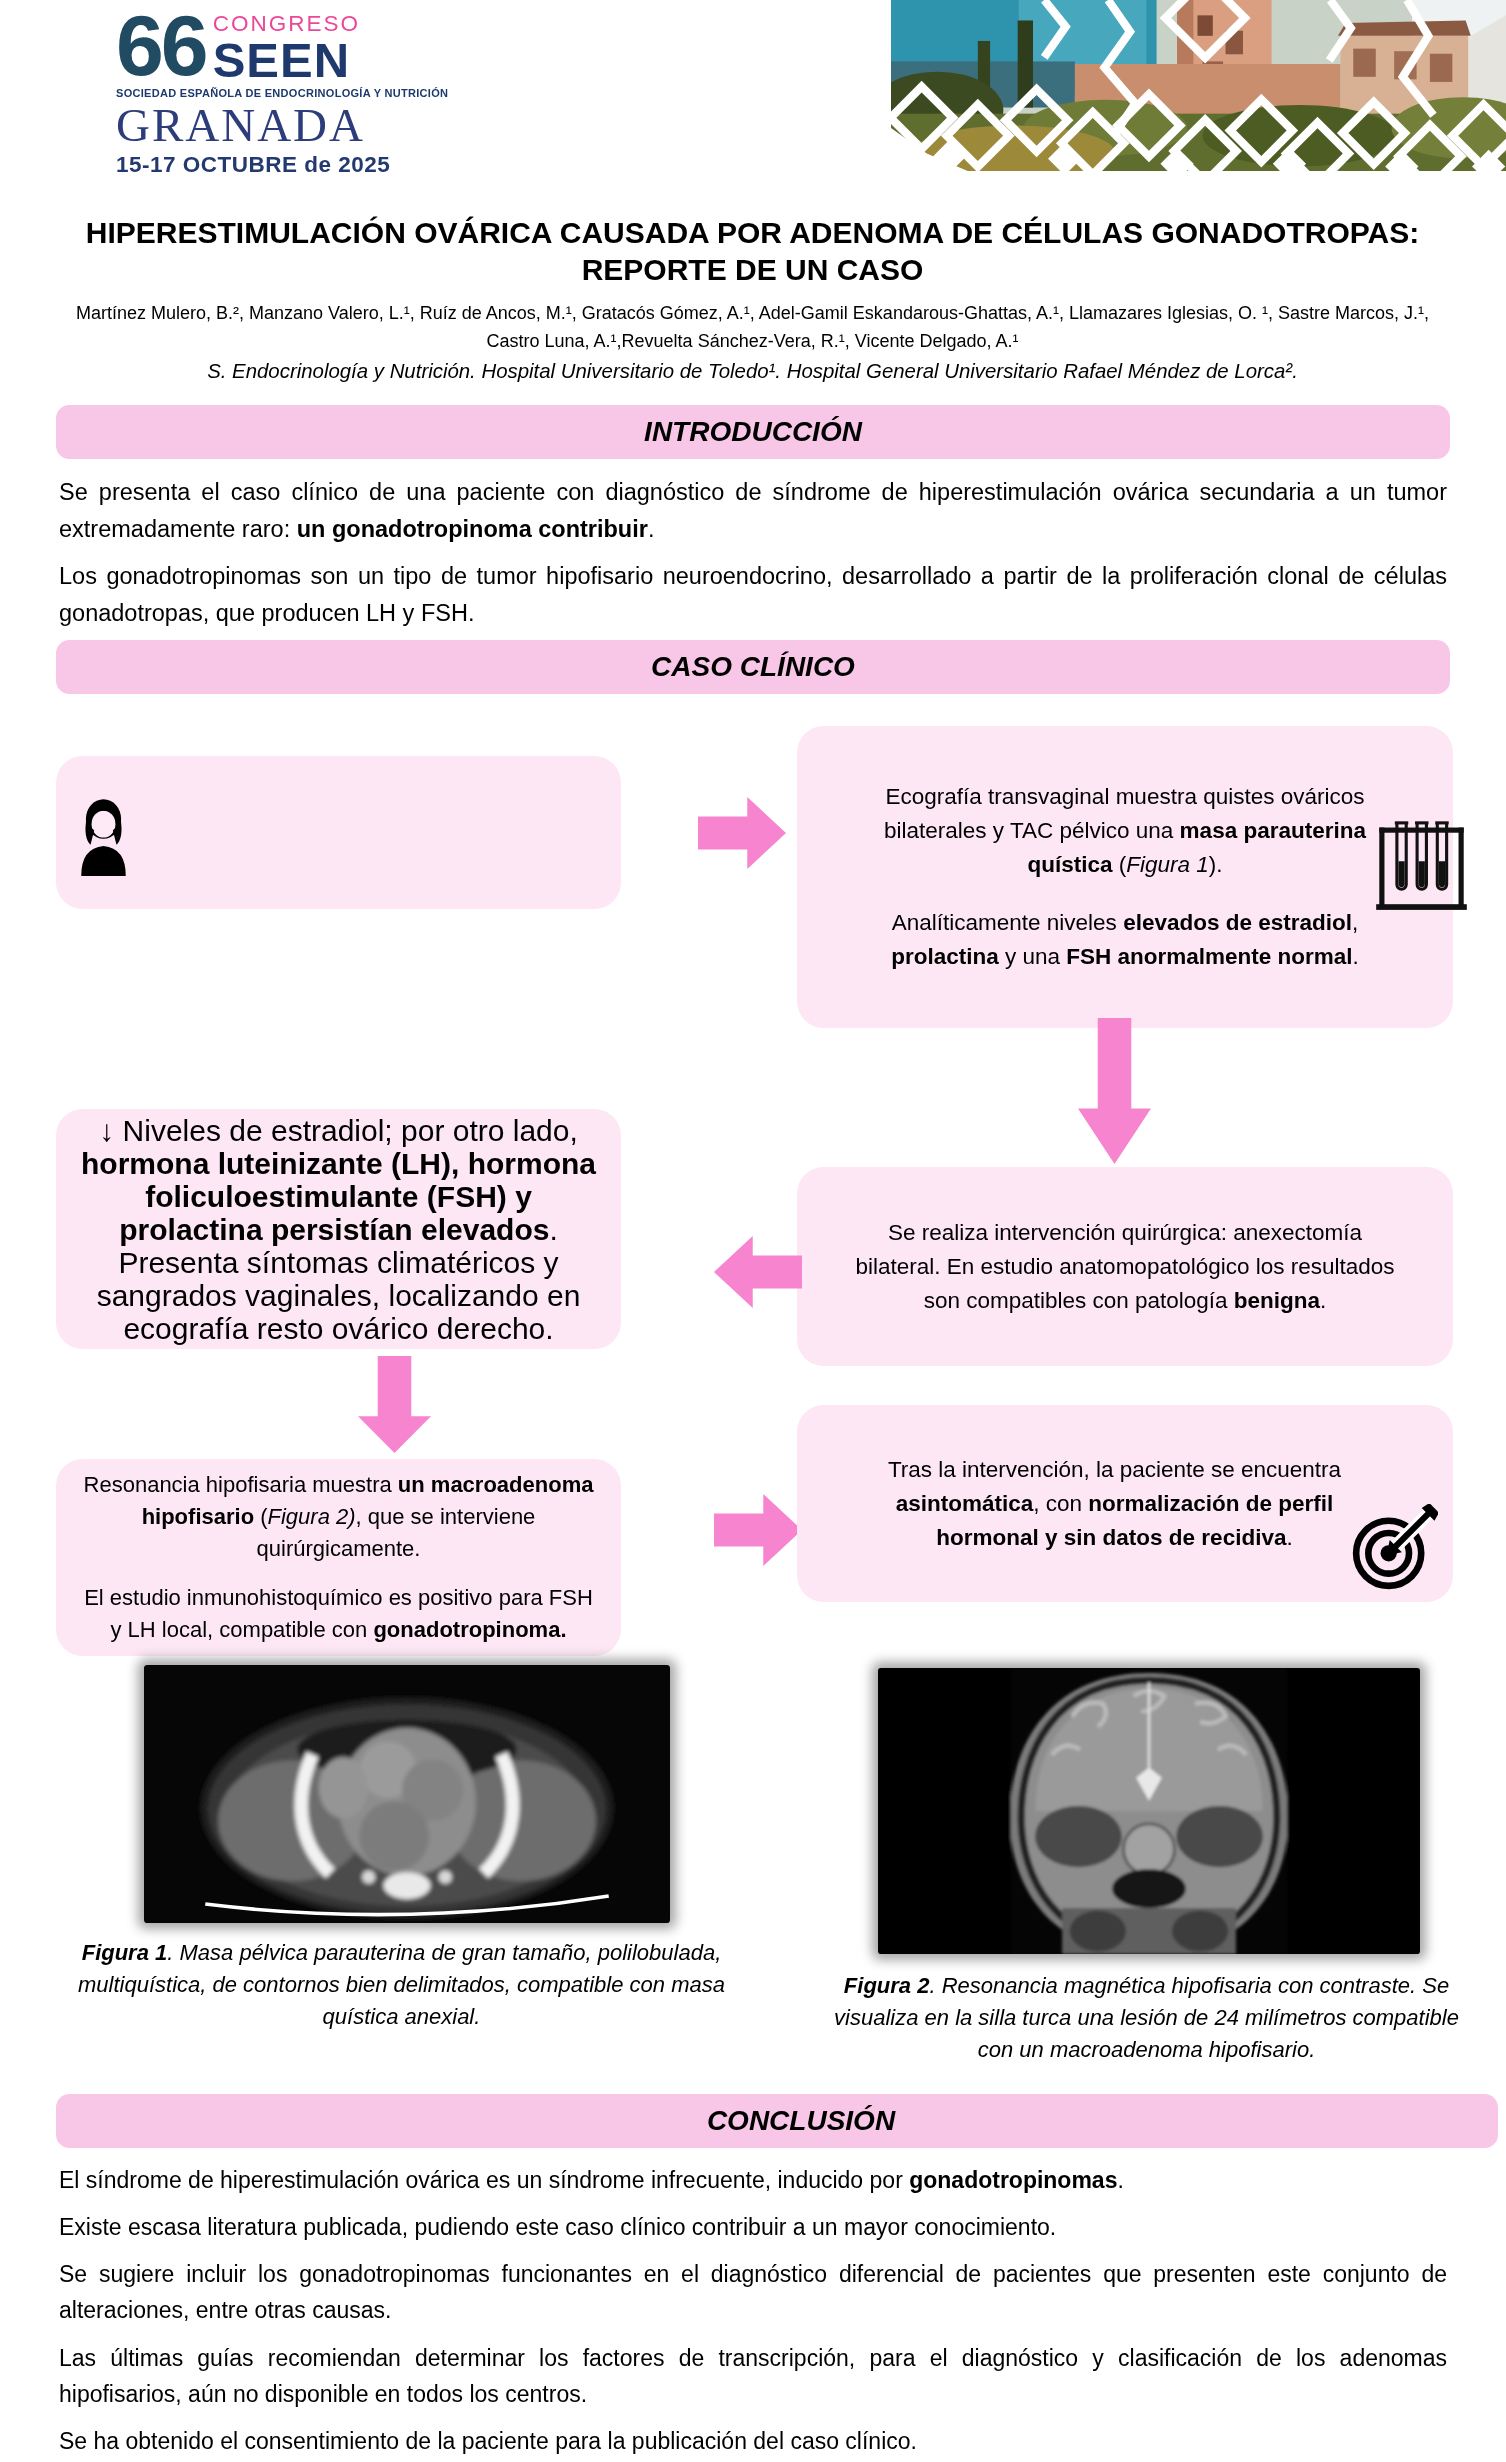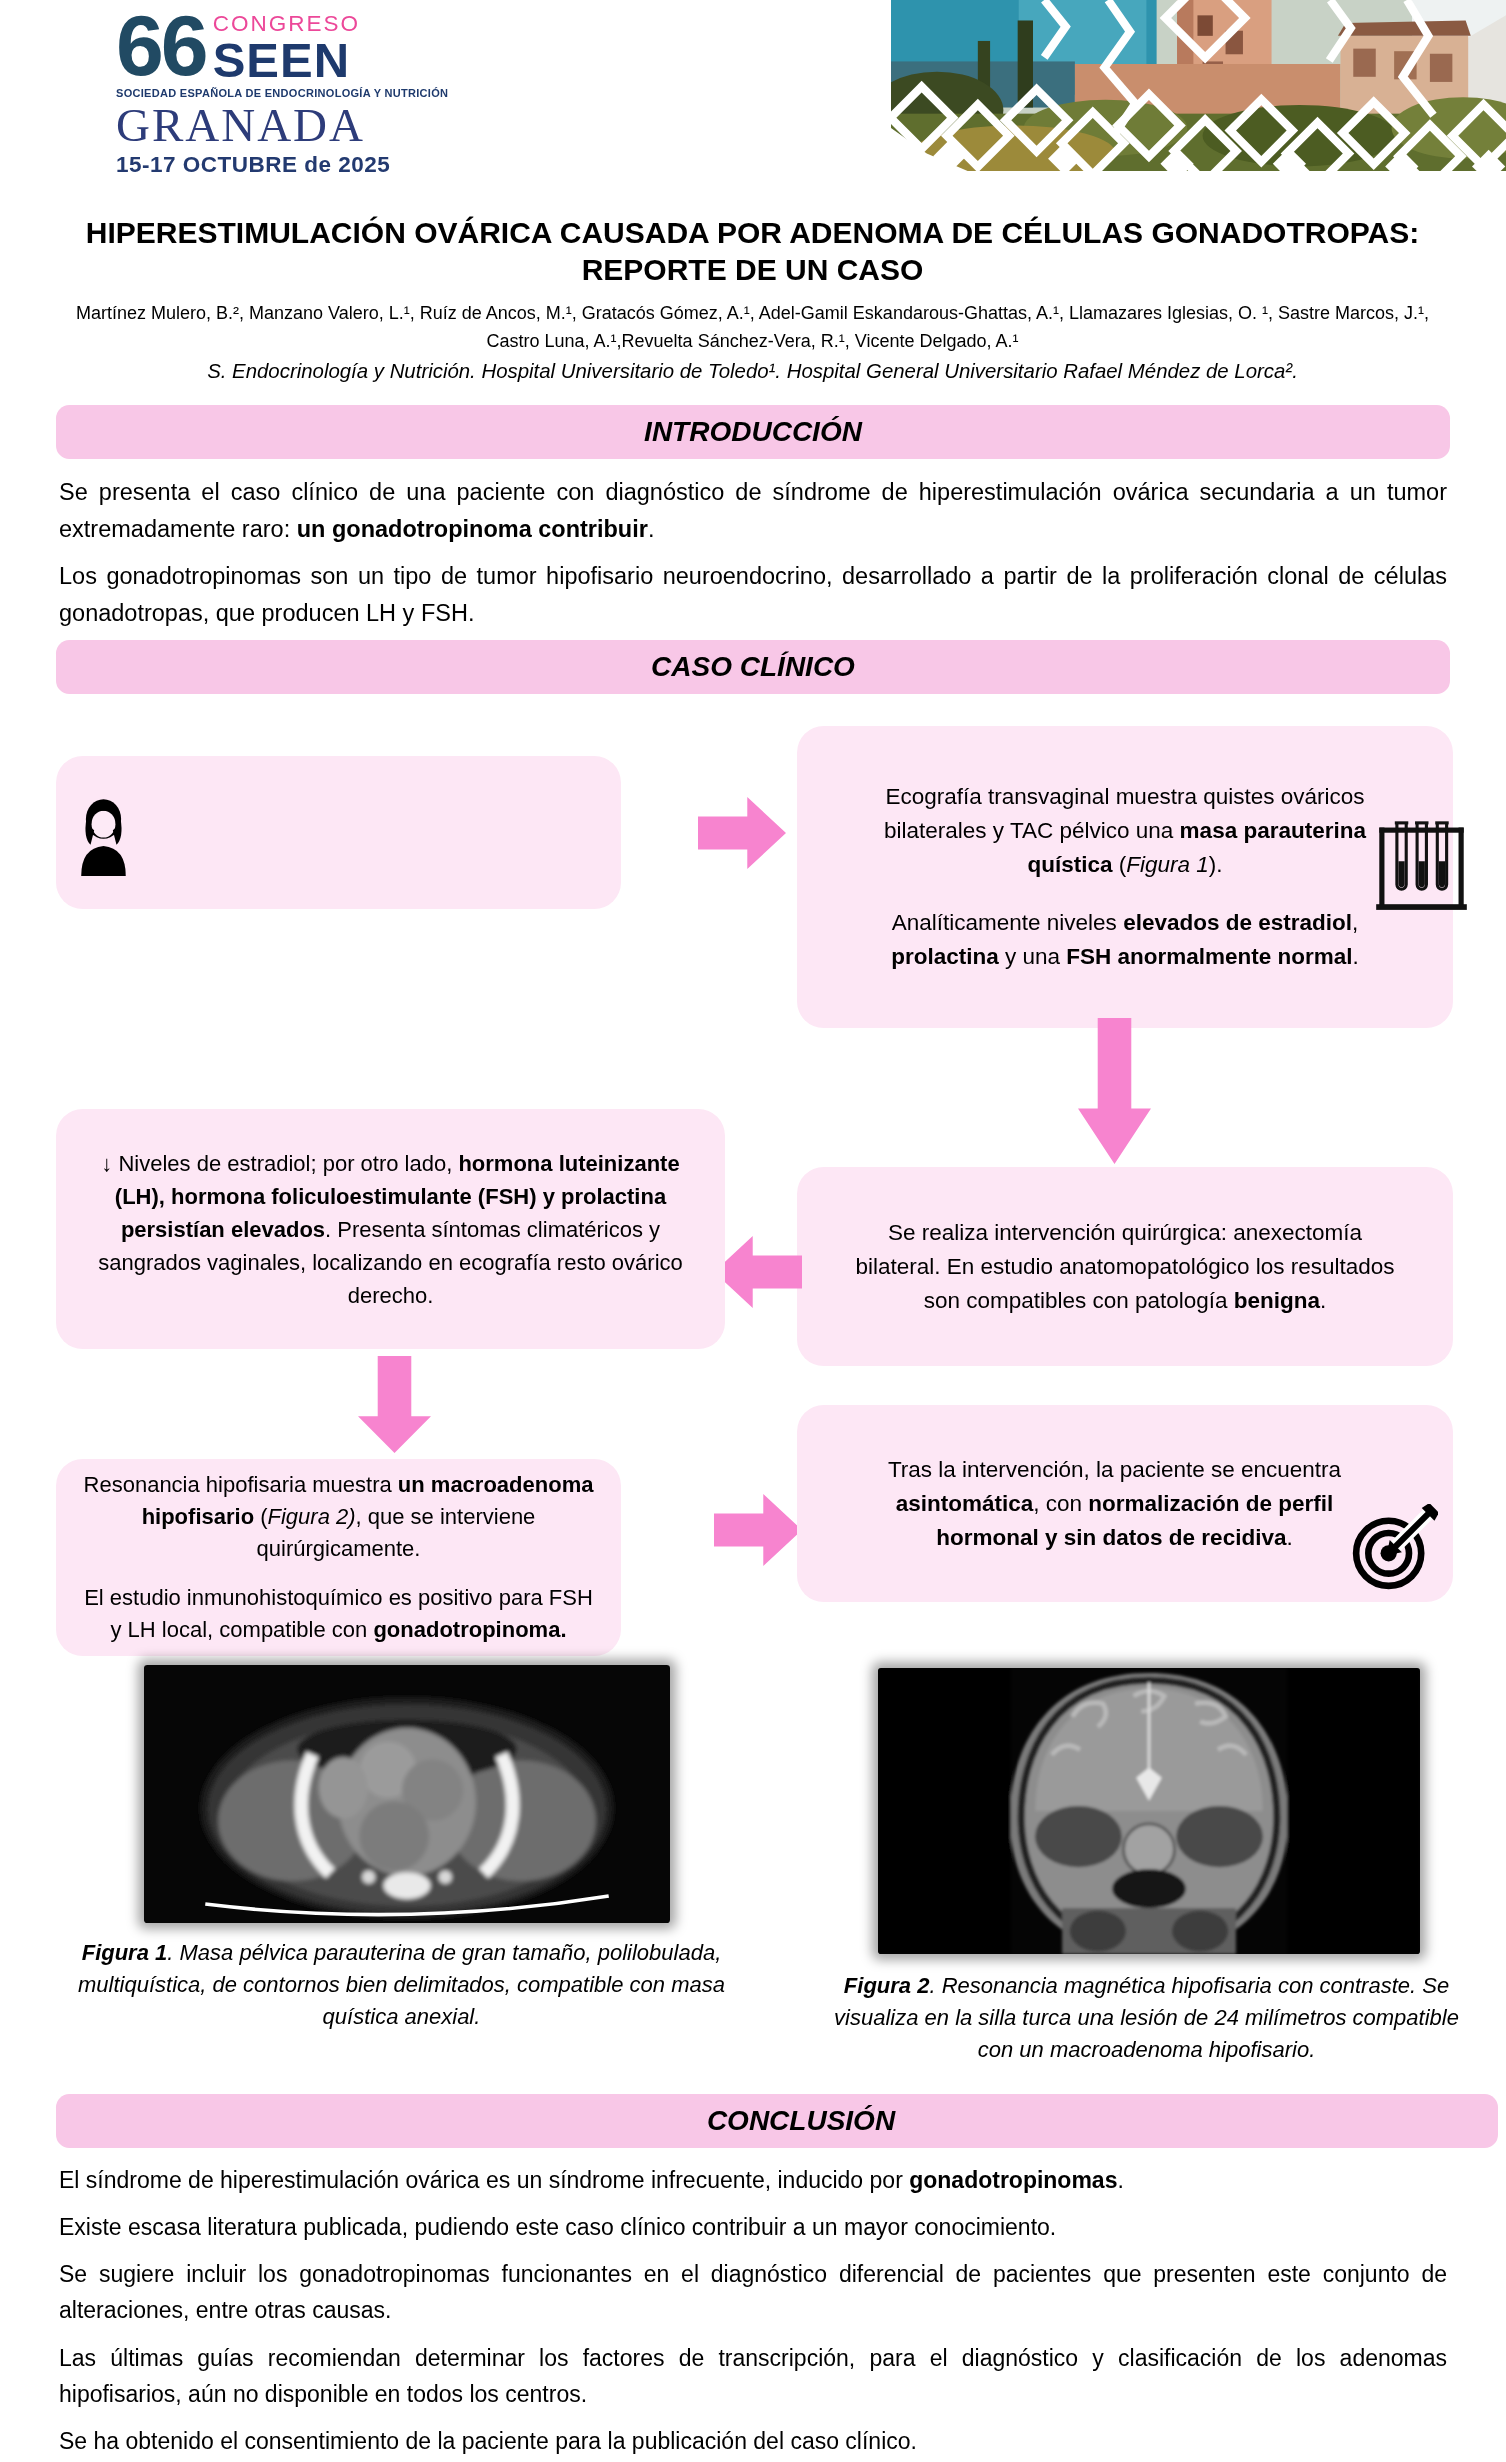--- a/index.html
+++ b/index.html
@@ -45,21 +45,21 @@
   
   .pbox{position:absolute;background:var(--box-pink);border-radius:26.6px;
         display:flex;flex-direction:column;justify-content:center;
         text-align:center;font-size:22.5px;line-height:34px;}
   #box1L{left:56px;top:756px;width:565px;height:153px;}
   #box1L .rich{padding:0 31px 0 107px;}
   #box1R{left:797px;top:701px;width:656px;height:302px;gap:23.5px;margin-top:25px;}
   #box1R .rich{padding:0 56px;}
   #box2R{left:797px;top:1167px;width:656px;height:199px;}
   #box2R .rich{padding:0 49px;}
-  #box2L{left:56px;top:1109px;width:669px;height:240px;font-size:22px;line-height:33px;}
+  #box2L{left:56px;top:1109px;width:565px;height:240px;font-size:30px;line-height:33px;}
   #box2L .rich{padding:0 19.4px;}
   #box3L{left:56px;top:1459px;width:565px;height:197px;gap:17.4px;font-size:22px;line-height:32px;}
   #box3L .rich{padding:0 24.5px;}
   #box3R{left:797px;top:1405px;width:656px;height:197px;}
   #box3R .rich{padding:0 77px 0 56px;}
 
   .boxicon{position:absolute;}
   #woman-icon{left:19.4px;top:37px;width:57px;height:83px;}
   #tubes-icon{right:-14.3px;top:86px;width:91px;height:101px;}
   #target-icon{right:15.3px;bottom:9.2px;width:89px;height:89px;}

